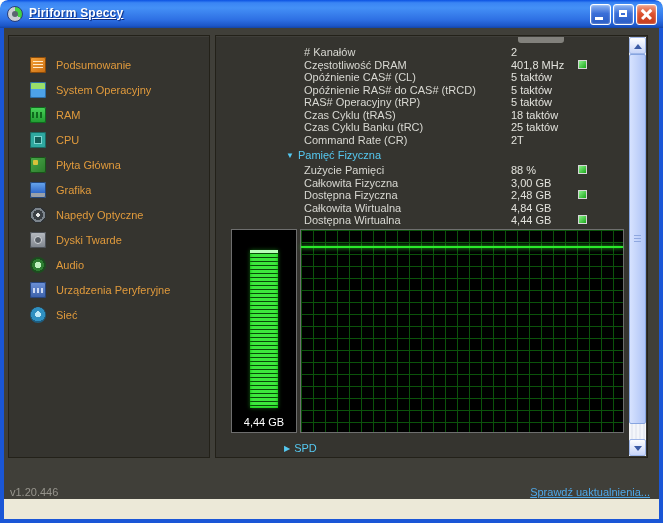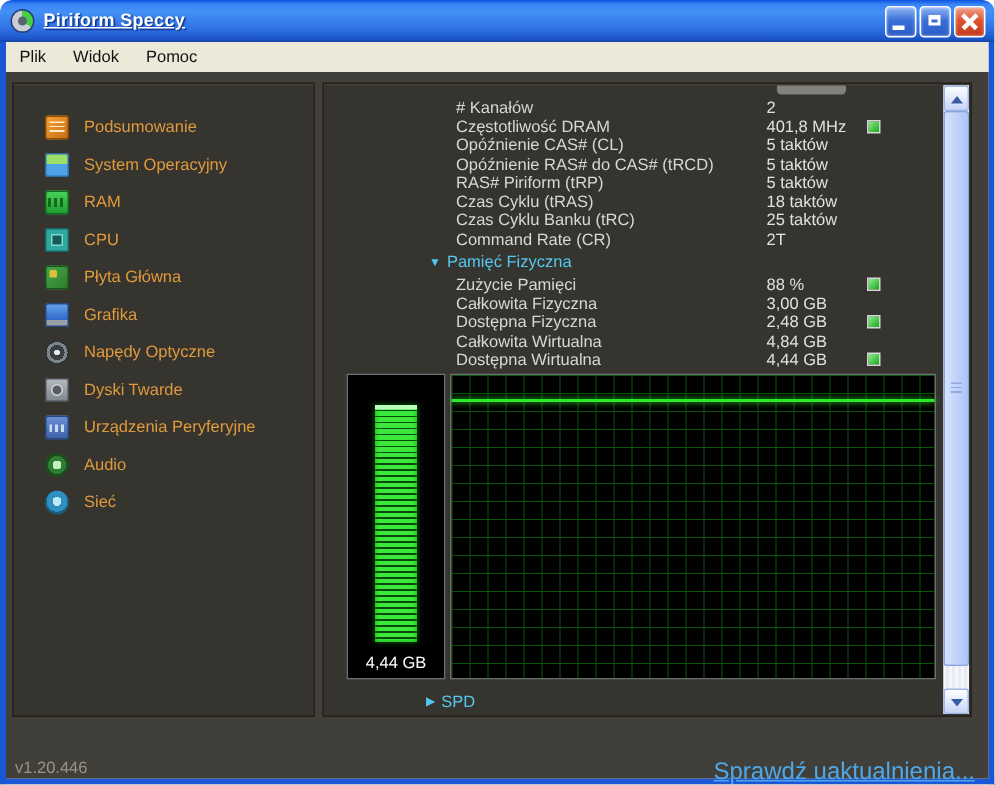--- a/index.html
+++ b/index.html
@@ -116,21 +116,21 @@
   .sb-down{bottom:0;}
   .sb-arrow{position:absolute;left:4px;width:0;height:0;border-left:4px solid transparent;border-right:4px solid transparent;}
   .sb-up .sb-arrow{top:6px;border-bottom:5px solid #3B5BA5;}
   .sb-down .sb-arrow{top:6px;border-top:5px solid #3B5BA5;}
   .sb-thumb{position:absolute;left:0;top:17px;height:370px;width:17px;border-radius:2px;cursor:pointer;
     background:linear-gradient(to right,#D6E2FE,#AFC4F6);border:1px solid #87A5E0;box-sizing:border-box;}
   .sb-thumb::after{content:"";position:absolute;left:4px;top:50%;margin-top:-4px;width:7px;height:8px;
     background:repeating-linear-gradient(180deg,#8FA8E0 0 1px,transparent 1px 3px);}
   
   .version{position:absolute;left:6px;top:458px;font-size:11px;color:#96948C;}
-  .update-link{position:absolute;right:9px;top:458px;font-size:16px;color:#4FA8E8;text-decoration:underline;cursor:pointer;}
+  .update-link{position:absolute;right:9px;top:458px;font-size:11px;color:#4FA8E8;text-decoration:underline;cursor:pointer;}
 </style>
 </head>
 <body>
 
 <div id="window">
 
   <div class="titlebar">
     <div class="app-icon"></div>
     <div class="title-text">Piriform Speccy</div>
     <div class="winbtns">
@@ -141,25 +141,20 @@
           <i></i>
         </div>
       <div class="wbtn close">
           <i class="a"></i>
           <i class="b"></i>
         </div>
     </div>
   </div>
 
   <div class="frame">
-    <div class="menubar">
-      <div class="menu-item">Plik</div>
-      <div class="menu-item">Widok</div>
-      <div class="menu-item">Pomoc</div>
-    </div>
 
     <div class="content">
 
       <div class="panel" id="sidebar">
         <div class="side-list">
           <div class="side-item">
             <span class="side-icon ic-summary"></span>
             <span class="side-label">Podsumowanie</span>
           </div>
           <div class="side-item">
@@ -184,26 +179,26 @@
           </div>
           <div class="side-item">
             <span class="side-icon ic-disc"></span>
             <span class="side-label">Napędy Optyczne</span>
           </div>
           <div class="side-item">
             <span class="side-icon ic-hdd"></span>
             <span class="side-label">Dyski Twarde</span>
           </div>
           <div class="side-item">
+            <span class="side-icon ic-audio"></span>
+            <span class="side-label">Audio</span>
+          </div>
+          <div class="side-item">
             <span class="side-icon ic-periph"></span>
             <span class="side-label">Urządzenia Peryferyjne</span>
-          </div>
-          <div class="side-item">
-            <span class="side-icon ic-audio"></span>
-            <span class="side-label">Audio</span>
           </div>
           <div class="side-item">
             <span class="side-icon ic-net"></span>
             <span class="side-label">Sieć</span>
           </div>
         </div>
       </div>
 
       <div class="panel" id="mainpanel">
         <div class="partial-bar"></div>
@@ -220,21 +215,21 @@
           </div>
           <div class="row">
             <span class="rl">Opóźnienie CAS# (CL)</span>
             <span class="rv">5 taktów</span>
           </div>
           <div class="row">
             <span class="rl">Opóźnienie RAS# do CAS# (tRCD)</span>
             <span class="rv">5 taktów</span>
           </div>
           <div class="row">
-            <span class="rl">RAS# Piriform (tRP)</span>
+            <span class="rl">RAS# Operacyjny (tRP)</span>
             <span class="rv">5 taktów</span>
           </div>
           <div class="row">
             <span class="rl">Czas Cyklu (tRAS)</span>
             <span class="rv">18 taktów</span>
           </div>
           <div class="row">
             <span class="rl">Czas Cyklu Banku (tRC)</span>
             <span class="rv">25 taktów</span>
           </div>

